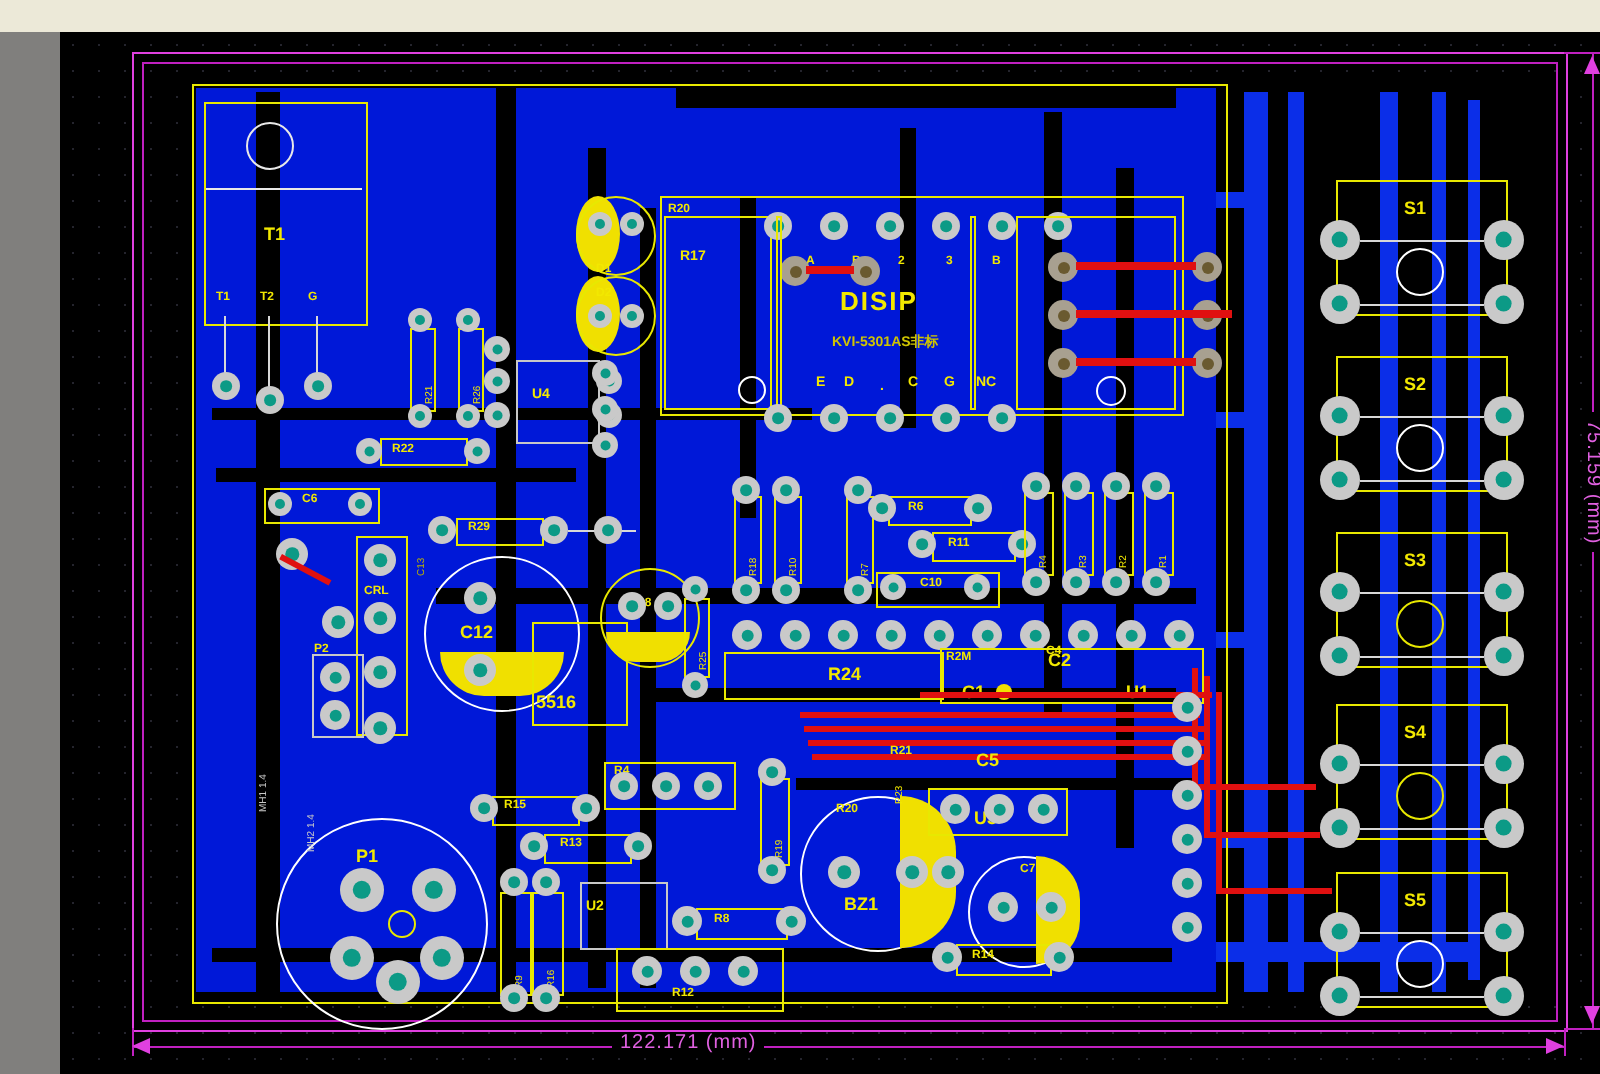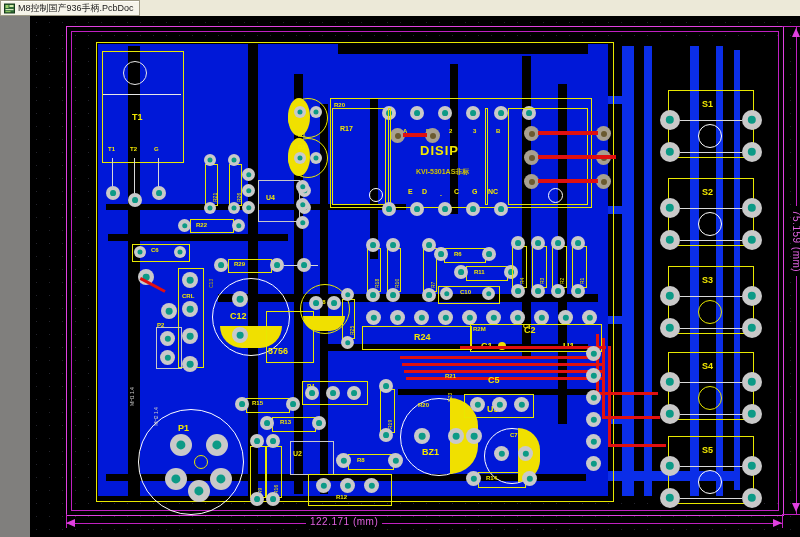--- a/index.html
+++ b/index.html
@@ -75,30 +75,20 @@
   
   .dim{position:absolute;background:#c020c0;}
   .dimtxt{position:absolute;color:#e060e0;font-size:10px;
      font-family:"Liberation Sans",sans-serif;letter-spacing:.5px;white-space:nowrap;}
 </style>
 </head>
 <body>
 
 <div id="tabbar">
 
-  <div class="tab">
-    <svg class="tabico" viewBox="0 0 11 11">
-      <rect x="0.5" y="1" width="10" height="9" fill="#2f6b35" stroke="#173a1b"></rect>
-      <rect x="1.5" y="2" width="3" height="3" fill="#9ccf6b"></rect>
-      <rect x="5.5" y="2" width="4" height="2" fill="#cfe8a8"></rect>
-      <rect x="1.5" y="6" width="8" height="1.2" fill="#d8e8c0"></rect>
-      <rect x="1.5" y="8" width="5" height="1.2" fill="#8cc05c"></rect>
-    </svg>
-    <span>M8控制国产936手柄.PcbDoc</span>
-  </div>
 
 
 
 </div>
 
 <div id="ws">
 
   <div class="gutter" id="gL"></div>
   <div class="gutter" id="gB"></div>
 
@@ -271,21 +261,21 @@
     <div class="pad" style="left:130px;top:334px;width:15px;height:15px;"></div>
 
     <div class="circw" style="left:182px;top:262px;width:76px;height:76px;"></div>
     <div class="yfill" style="left:190px;top:310px;width:62px;height:22px;border-radius:0 0 40px 40px;"></div>
     <span class="lbl mid" style="left:200px;top:296px;">C12</span>
     <span class="lbl xs rot" style="left:179px;top:272px;">C13</span>
     <div class="pad" style="left:202px;top:275px;width:16px;height:16px;"></div>
     <div class="pad" style="left:202px;top:311px;width:16px;height:16px;"></div>
 
     <div class="box" style="left:236px;top:295px;width:46px;height:50px;"></div>
-    <span class="lbl mid" style="left:238px;top:331px;">5756</span>
+    <span class="lbl mid" style="left:238px;top:331px;">5516</span>
 
     <div class="circ" style="left:270px;top:268px;width:48px;height:48px;"></div>
     <div class="yfill" style="left:273px;top:300px;width:42px;height:15px;border-radius:0 0 25px 25px;"></div>
     <span class="lbl s" style="left:288px;top:283px;">C8</span>
     <div class="pad" style="left:279px;top:280px;width:14px;height:14px;"></div>
     <div class="pad" style="left:297px;top:280px;width:14px;height:14px;"></div>
 
     <div class="box" style="left:312px;top:283px;width:11px;height:38px;"></div>
     <span class="lbl xs rot" style="left:320px;top:319px;color:#f2e800;">R25</span>
     <div class="pad" style="left:311px;top:272px;width:13px;height:13px;"></div>

